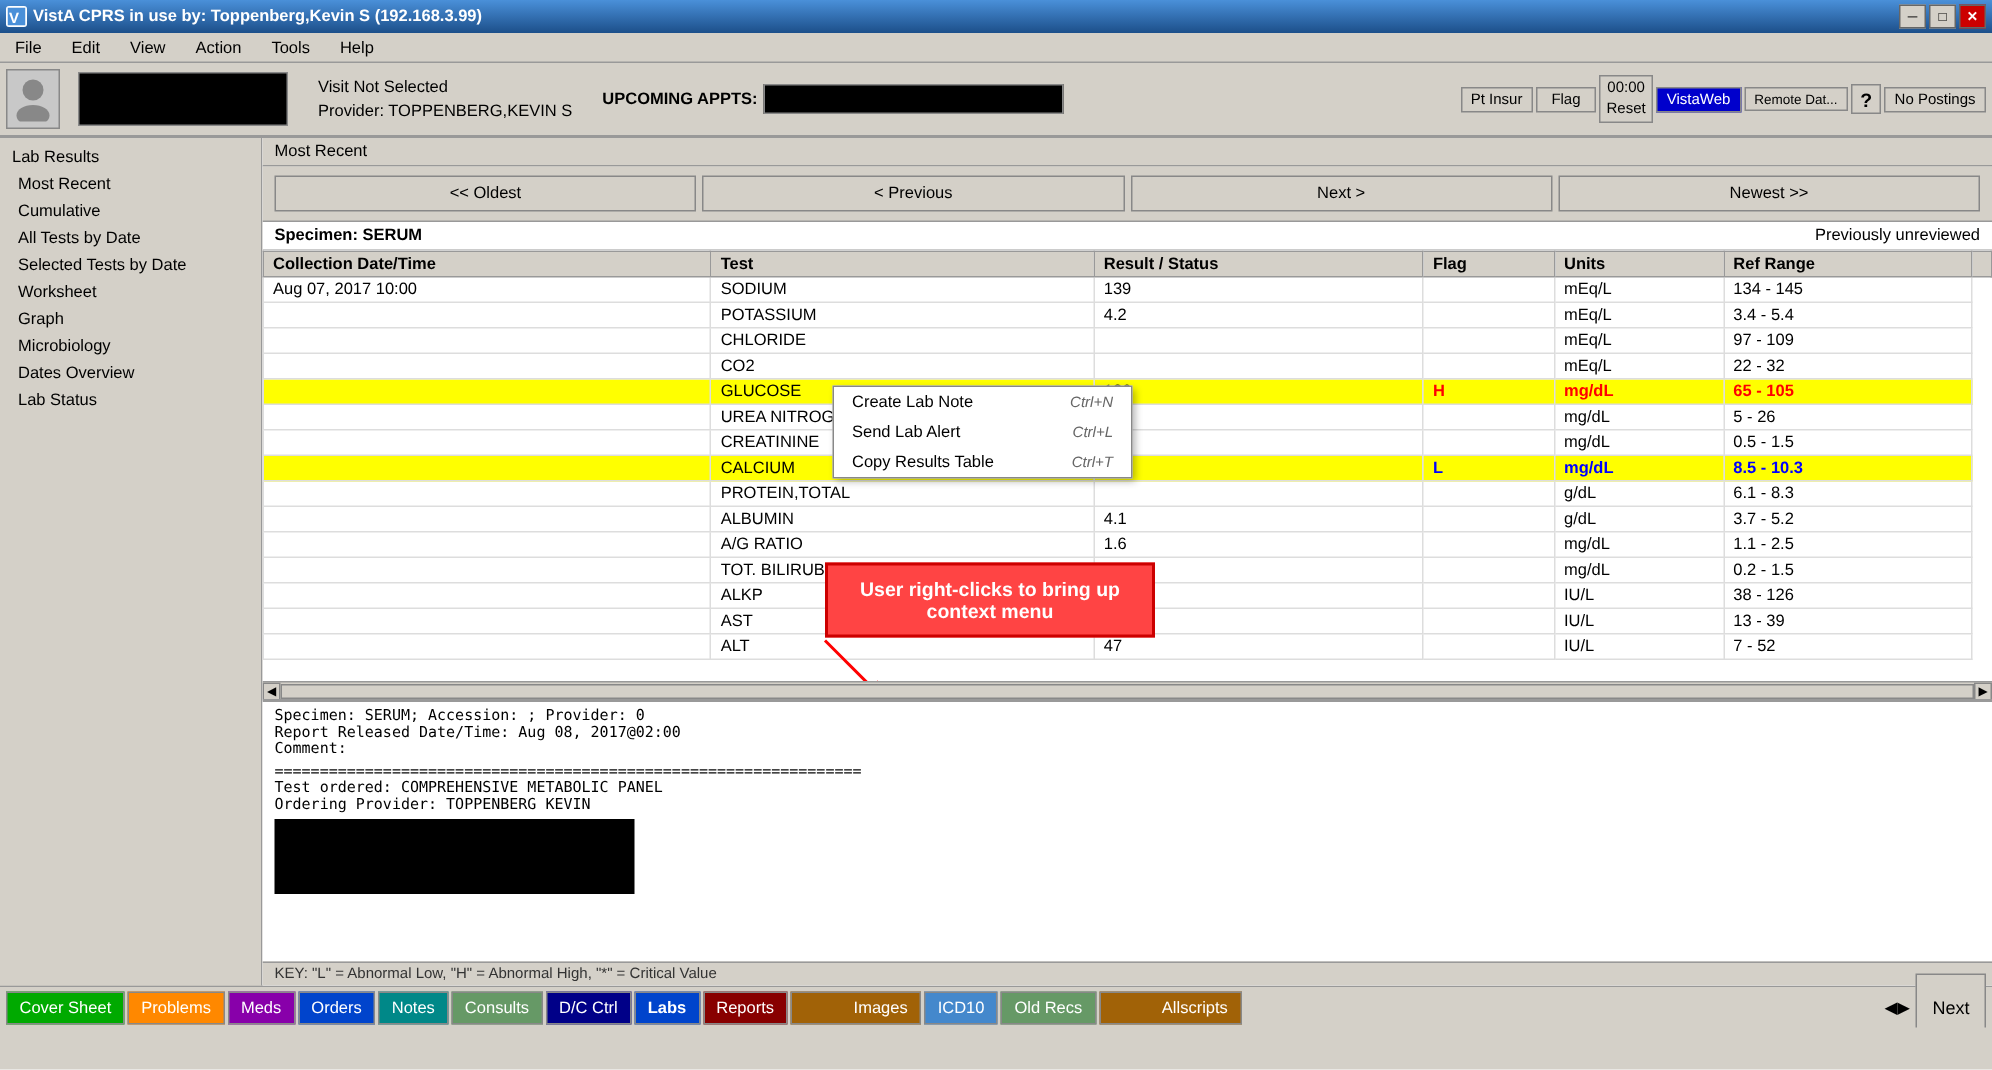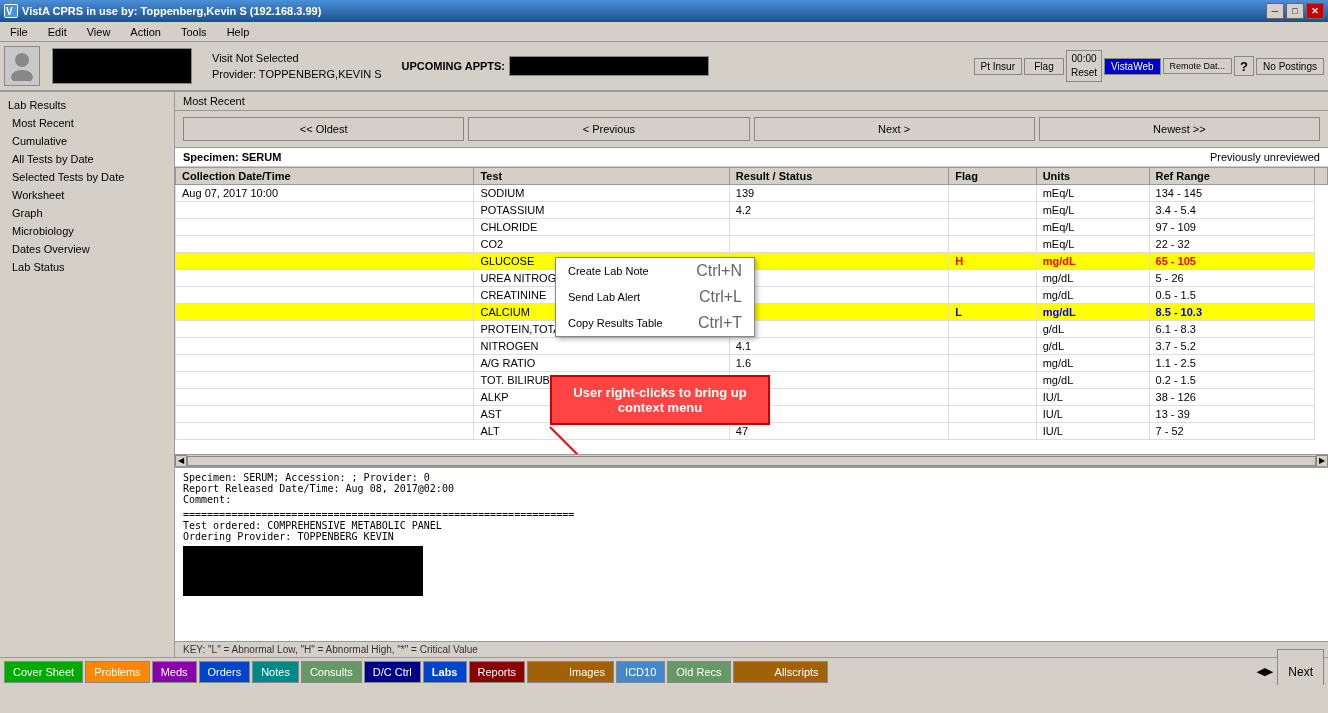--- a/index.html
+++ b/index.html
@@ -169,21 +169,21 @@
       background: #fff;
       border: 1px solid #888;
       box-shadow: 2px 2px 5px rgba(0,0,0,0.3);
       z-index: 100;
       min-width: 200px;
     }
     .context-menu-item {
       display: flex; justify-content: space-between; align-items: center;
       padding: 4px 12px; cursor: pointer; font-size: 11px;
     }
-    .context-menu-item .shortcut { color: #666; font-size: 16px; margin-left: 20px; }
+    .context-menu-item .shortcut { color: #666; font-size: 10px; margin-left: 20px; font-style: italic; }
 
     
     .callout-right-click {
       position: absolute;
       top: 208px;
       left: 375px;
       background: #ff4444;
       color: white;
       border: 2px solid #cc0000;
       padding: 8px 12px;
@@ -376,21 +376,21 @@
             <tr>
               <td></td>
               <td>PROTEIN,TOTAL</td>
               <td></td>
               <td></td>
               <td>g/dL</td>
               <td>6.1 - 8.3</td>
             </tr>
             <tr>
               <td></td>
-              <td>NITROGEN</td>
+              <td>ALBUMIN</td>
               <td>4.1</td>
               <td></td>
               <td>g/dL</td>
               <td>3.7 - 5.2</td>
             </tr>
             <tr>
               <td></td>
               <td>A/G RATIO</td>
               <td>1.6</td>
               <td></td>

